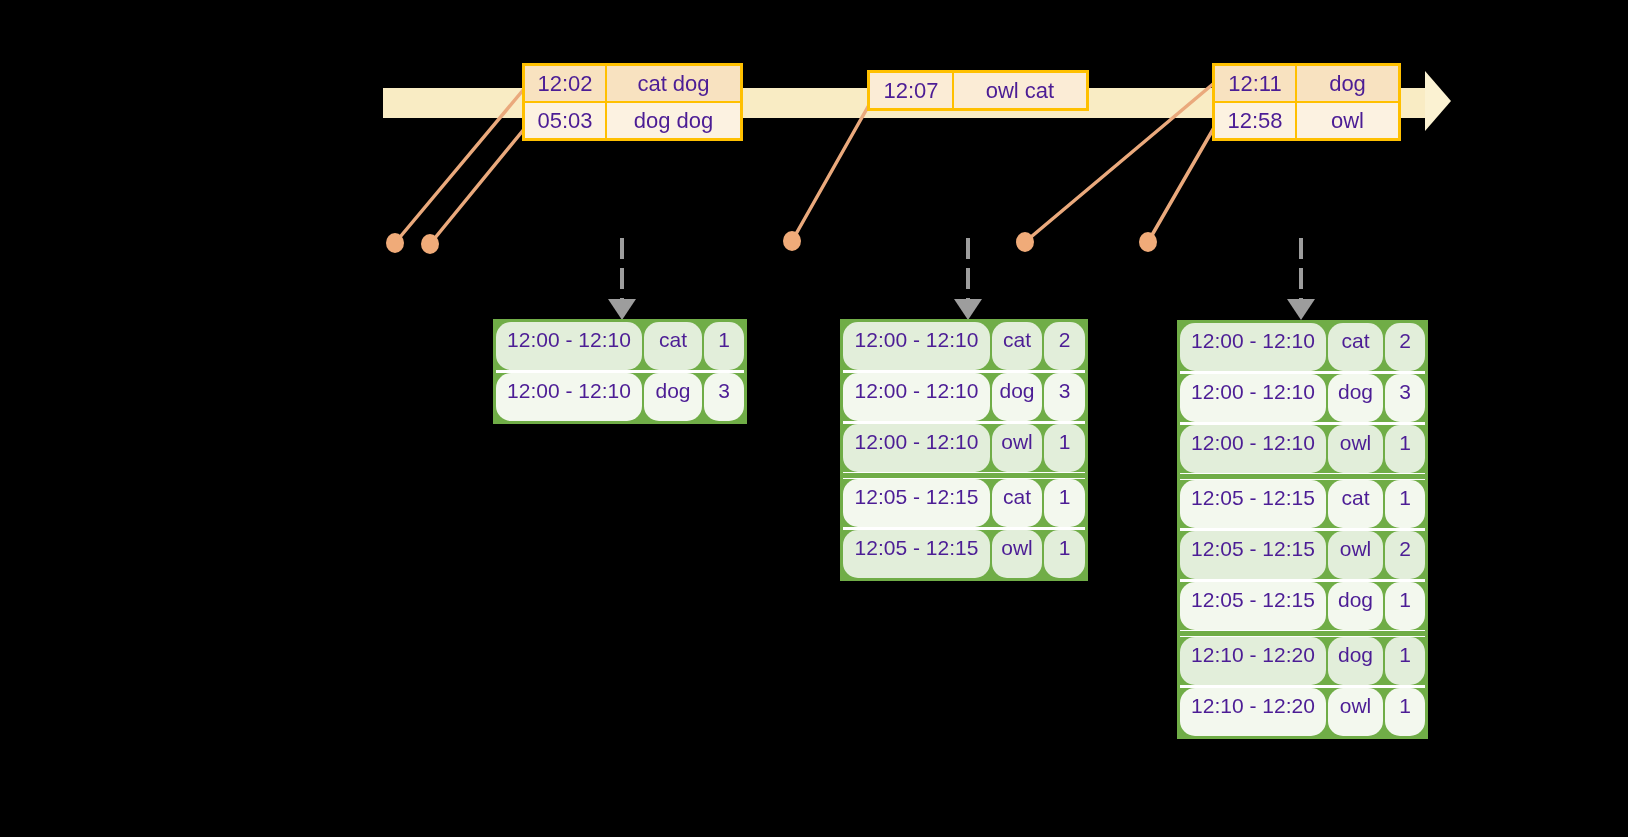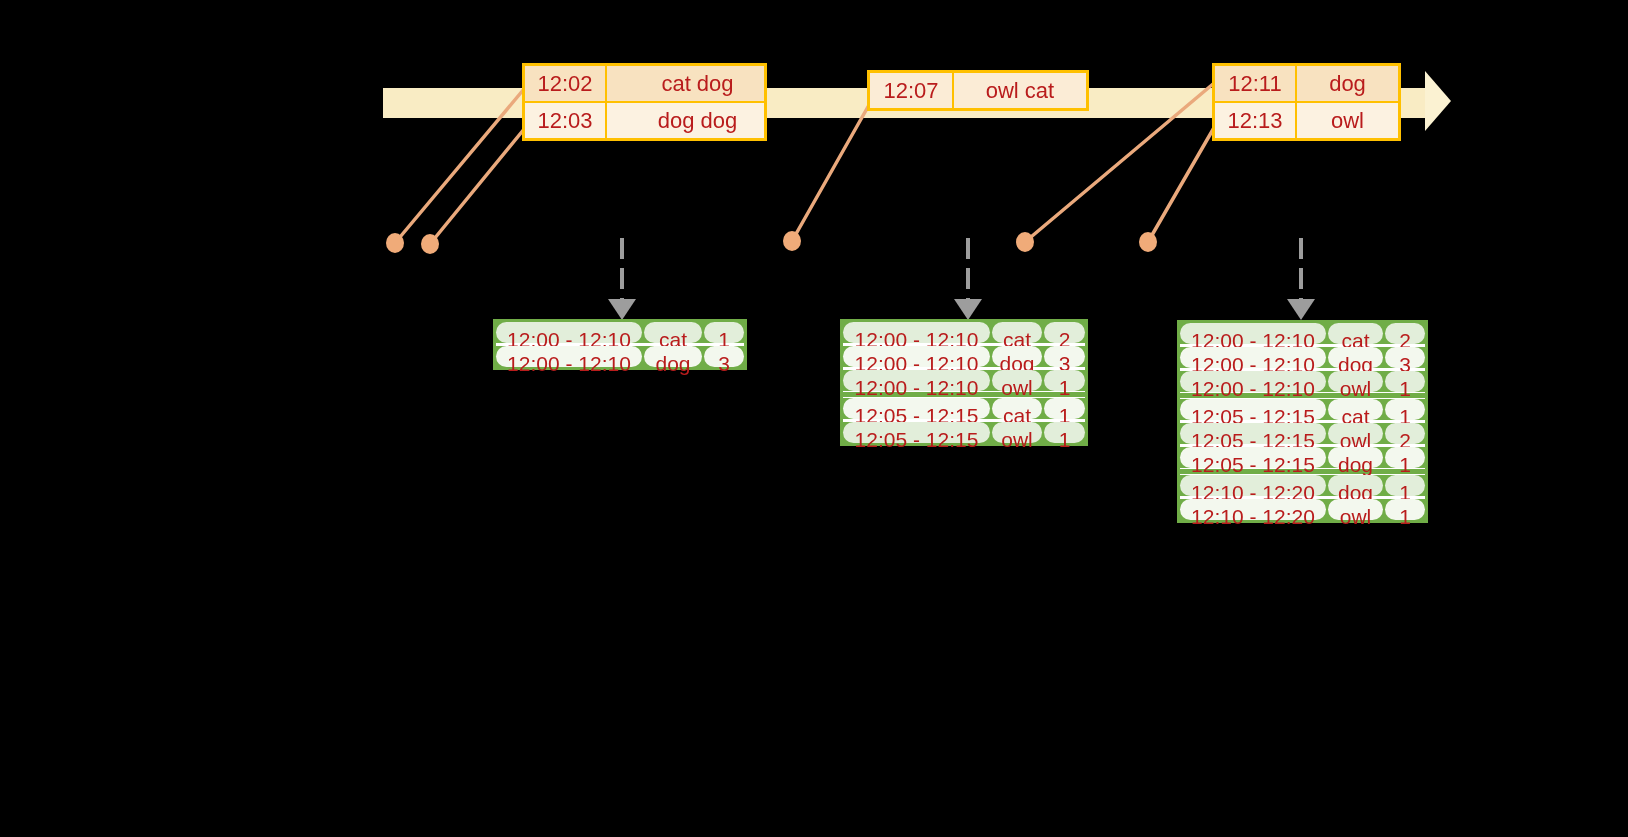--- a/index.html
+++ b/index.html
@@ -3,21 +3,21 @@
 <meta charset="utf-8">
 <style>
   html, body { margin: 0; padding: 0; background: #000; }
   .scene {
     position: relative;
     width: 1628px;
     height: 837px;
     background: #000;
     overflow: hidden;
     font-family: "Liberation Sans", sans-serif;
-    color: #b91c1c;
+    color: #4c1d95;
   }
 
   
   .band {
     position: absolute;
     left: 383px; top: 88px;
     width: 1042px; height: 30px;
     background: #f9ecc4;
     z-index: 1;
   }
@@ -63,31 +63,31 @@
     position: absolute;
     z-index: 3;
     background: #ffffff;
     border: 3px solid #70ad47;
   }
   .grow { display: flex; gap: 2px; background: #70ad47; margin-top: 3px; }
   .grow.first { margin-top: 0; }
   .grow.after-sep { margin-top: 1px; }
   .gsep { height: 5px; background: #70ad47; margin-top: 1px; }
   .gcell {
-    height: 21px; line-height: 35px;
+    height: 48px; line-height: 35px;
     text-align: center;
     font-size: 21px;
     white-space: nowrap;
     border-radius: 15px;
   }
   .gdark  { background: #e2eeda; }
   .glight { background: #f3f8ee; }
 
   
-  .t1-time { width: 80px; }  .t1-words { width: 133px; padding-left: 24px; }
+  .t1-time { width: 80px; }  .t1-words { width: 133px; }
   .t2-time { width: 82px; }  .t2-words { width: 132px; }
   .t3-time { width: 80px; }  .t3-words { width: 101px; }
   .g1-win { width: 146px; } .g1-word { width: 58px; } .g1-cnt { width: 40px; }
   .g2-win { width: 147px; } .g2-word { width: 50px; } .g2-cnt { width: 41px; }
   .g3-win { width: 146px; } .g3-word { width: 55px; } .g3-cnt { width: 40px; }
 </style>
 </head>
 <body>
 
 <div class="scene">
@@ -125,39 +125,39 @@
       </g>
     </g>
   </svg>
 
   <div class="etable" style="left:522px; top:63px;">
     <div class="erow">
       <div class="ecell peach t1-time">12:02</div>
       <div class="ecell peach t1-words">cat dog</div>
     </div>
     <div class="erow">
-      <div class="ecell cream t1-time">12:03</div>
+      <div class="ecell cream t1-time">05:03</div>
       <div class="ecell cream t1-words">dog dog</div>
     </div>
   </div>
 
   <div class="etable" style="left:867px; top:70px;">
     <div class="erow">
       <div class="ecell single t2-time">12:07</div>
       <div class="ecell single t2-words">owl cat</div>
     </div>
   </div>
 
   <div class="etable" style="left:1212px; top:63px;">
     <div class="erow">
       <div class="ecell peach t3-time">12:11</div>
       <div class="ecell peach t3-words">dog</div>
     </div>
     <div class="erow">
-      <div class="ecell cream t3-time">12:13</div>
+      <div class="ecell cream t3-time">12:58</div>
       <div class="ecell cream t3-words">owl</div>
     </div>
   </div>
 
   <div class="gtable" style="left:493px; top:319px;">
     <div class="grow first">
       <div class="gcell gdark g1-win">12:00 - 12:10</div>
       <div class="gcell gdark g1-word">cat</div>
       <div class="gcell gdark g1-cnt">1</div>
     </div>

